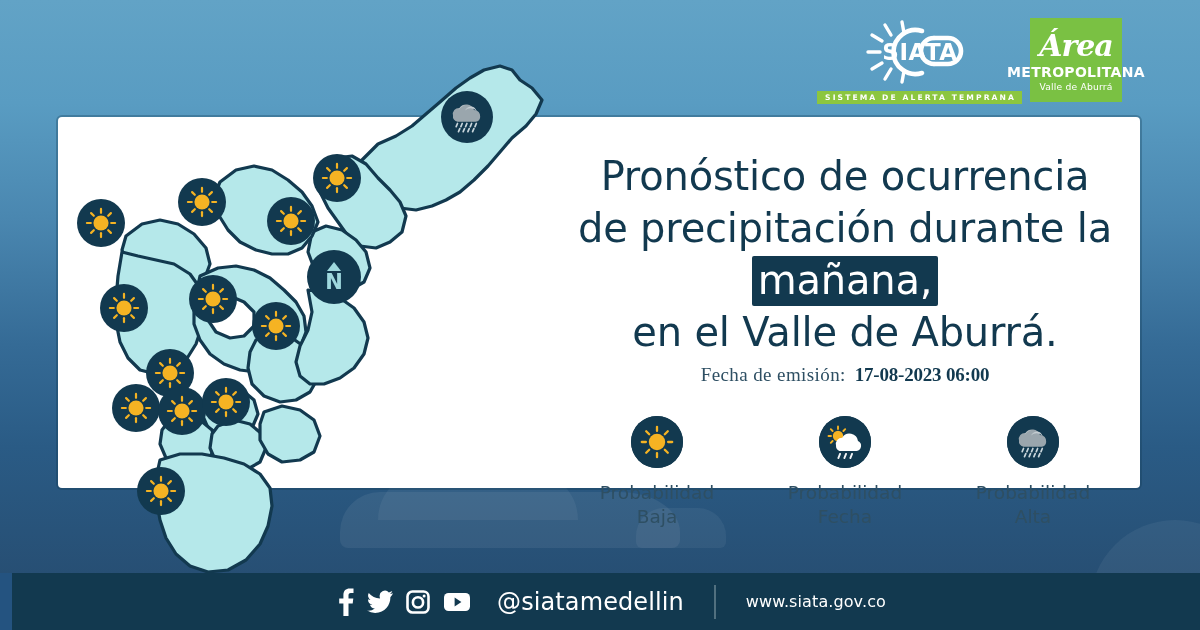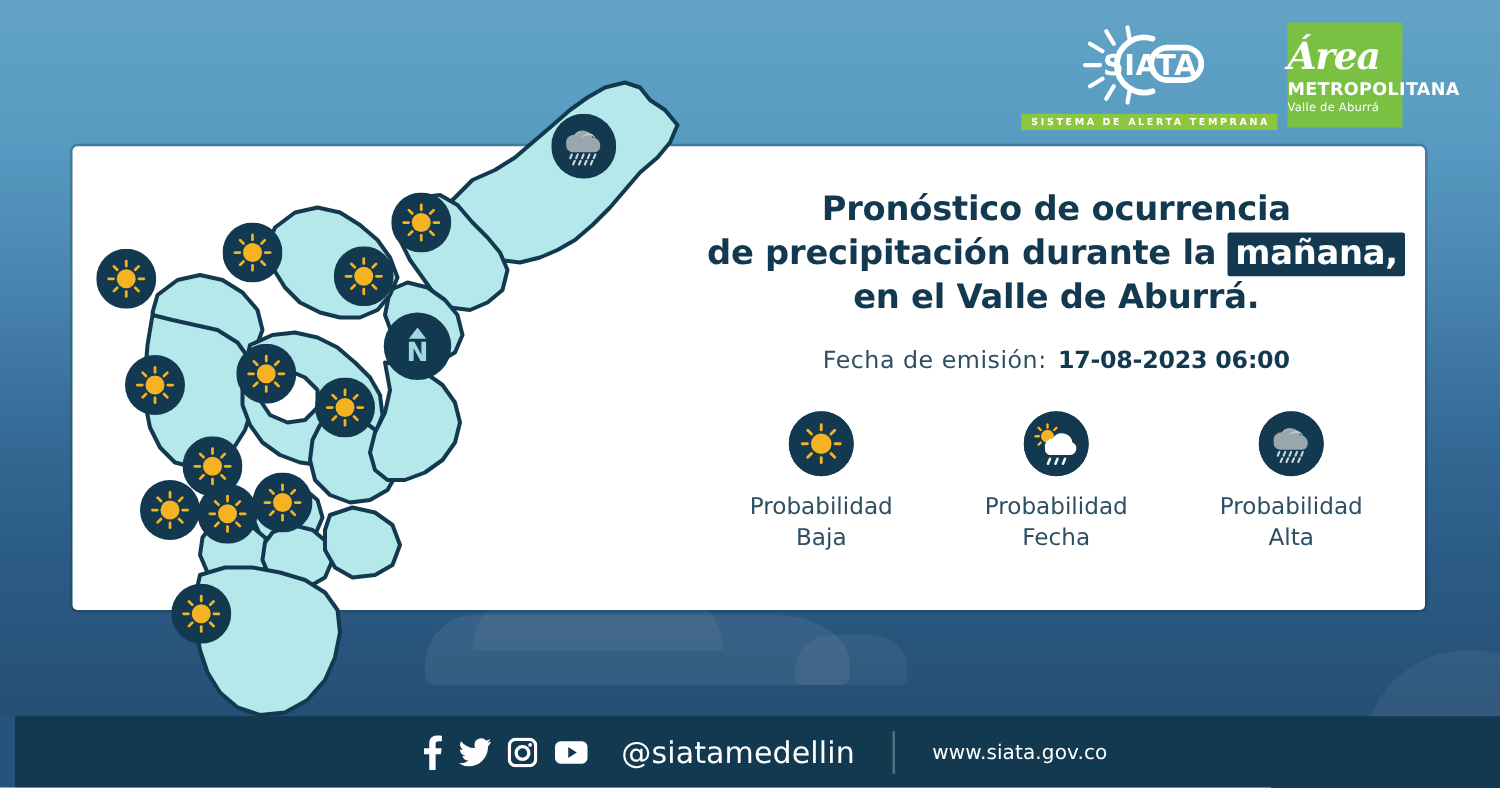--- a/index.html
+++ b/index.html
@@ -48,43 +48,43 @@
     position:absolute;transform:translate(-50%,-50%);
     width:54px;height:54px;border-radius:50%;background:#12394f;
     display:flex;flex-direction:column;align-items:center;justify-content:center;
   }
   .compass .arr{width:0;height:0;border-left:7px solid transparent;border-right:7px solid transparent;border-bottom:9px solid #9fd9de;margin-bottom:1px;}
   .compass .n{color:#9fd9de;font-size:21px;font-weight:700;line-height:1;font-family:"DejaVu Sans",sans-serif;}
 
   
   .content{position:absolute;left:545px;top:150px;width:600px;text-align:center;}
   .title{
-    color:#12394f;font-weight:bold;font-size:27px;line-height:1.30;
+    color:#12394f;font-weight:normal;font-size:40px;line-height:1.30;
     letter-spacing:-.2px;margin:0;
   }
   .title .hl{background:#12394f;color:#ffffff;padding:1px 6px 3px 6px;border-radius:2px;}
-  .datebar{margin-top:22px;display:flex;align-items:flex-start;justify-content:center;gap:9px;}
+  .datebar{margin-top:6px;display:flex;align-items:flex-start;justify-content:center;gap:9px;font-family:Liberation Serif, serif;}
   .date-label{color:#2e4f63;font-size:19px;letter-spacing:.4px;}
   .date-value{color:#12394f;font-size:19px;font-weight:600;letter-spacing:-.2px;}
 
   .legend{margin-top:30px;display:flex;justify-content:center;gap:60px;}
   .leg{width:128px;display:flex;flex-direction:column;align-items:center;}
   .leg .badge{width:52px;height:52px;border-radius:50%;background:#12394f;display:flex;align-items:center;justify-content:center;}
   .leg .lbl{margin-top:13px;color:#2e4f63;font-size:18.5px;line-height:1.32;text-align:center;}
 
   
   .logos{position:absolute;right:78px;top:18px;display:flex;align-items:flex-start;gap:8px;}
   .siata-wrap{display:flex;flex-direction:column;align-items:center;}
   .siata-tag{
     margin-top:5px;background:#8cc63f;color:#ffffff;font-size:7.6px;font-weight:bold;
     letter-spacing:2.1px;padding:2px 6px 2px 8px;white-space:nowrap;
   }
   .area-logo{
     width:92px;height:84px;background:#7ac143;display:flex;flex-direction:column;
-    align-items:flex-start;justify-content:center;padding-top:2px;box-sizing:border-box;
+    align-items:center;justify-content:center;padding-top:2px;box-sizing:border-box;
   }
   .area-script{color:#ffffff;font-family:"DejaVu Serif",serif;font-style:italic;font-weight:bold;font-size:30px;line-height:1;letter-spacing:-1px;}
   .area-sub1{color:#ffffff;font-size:14px;font-weight:bold;letter-spacing:.3px;margin-top:3px;}
   .area-sub2{color:#ffffff;font-size:9.2px;letter-spacing:.2px;margin-top:1px;}
 </style>
 </head>
 <body>
 
 <div class="stage">
 

